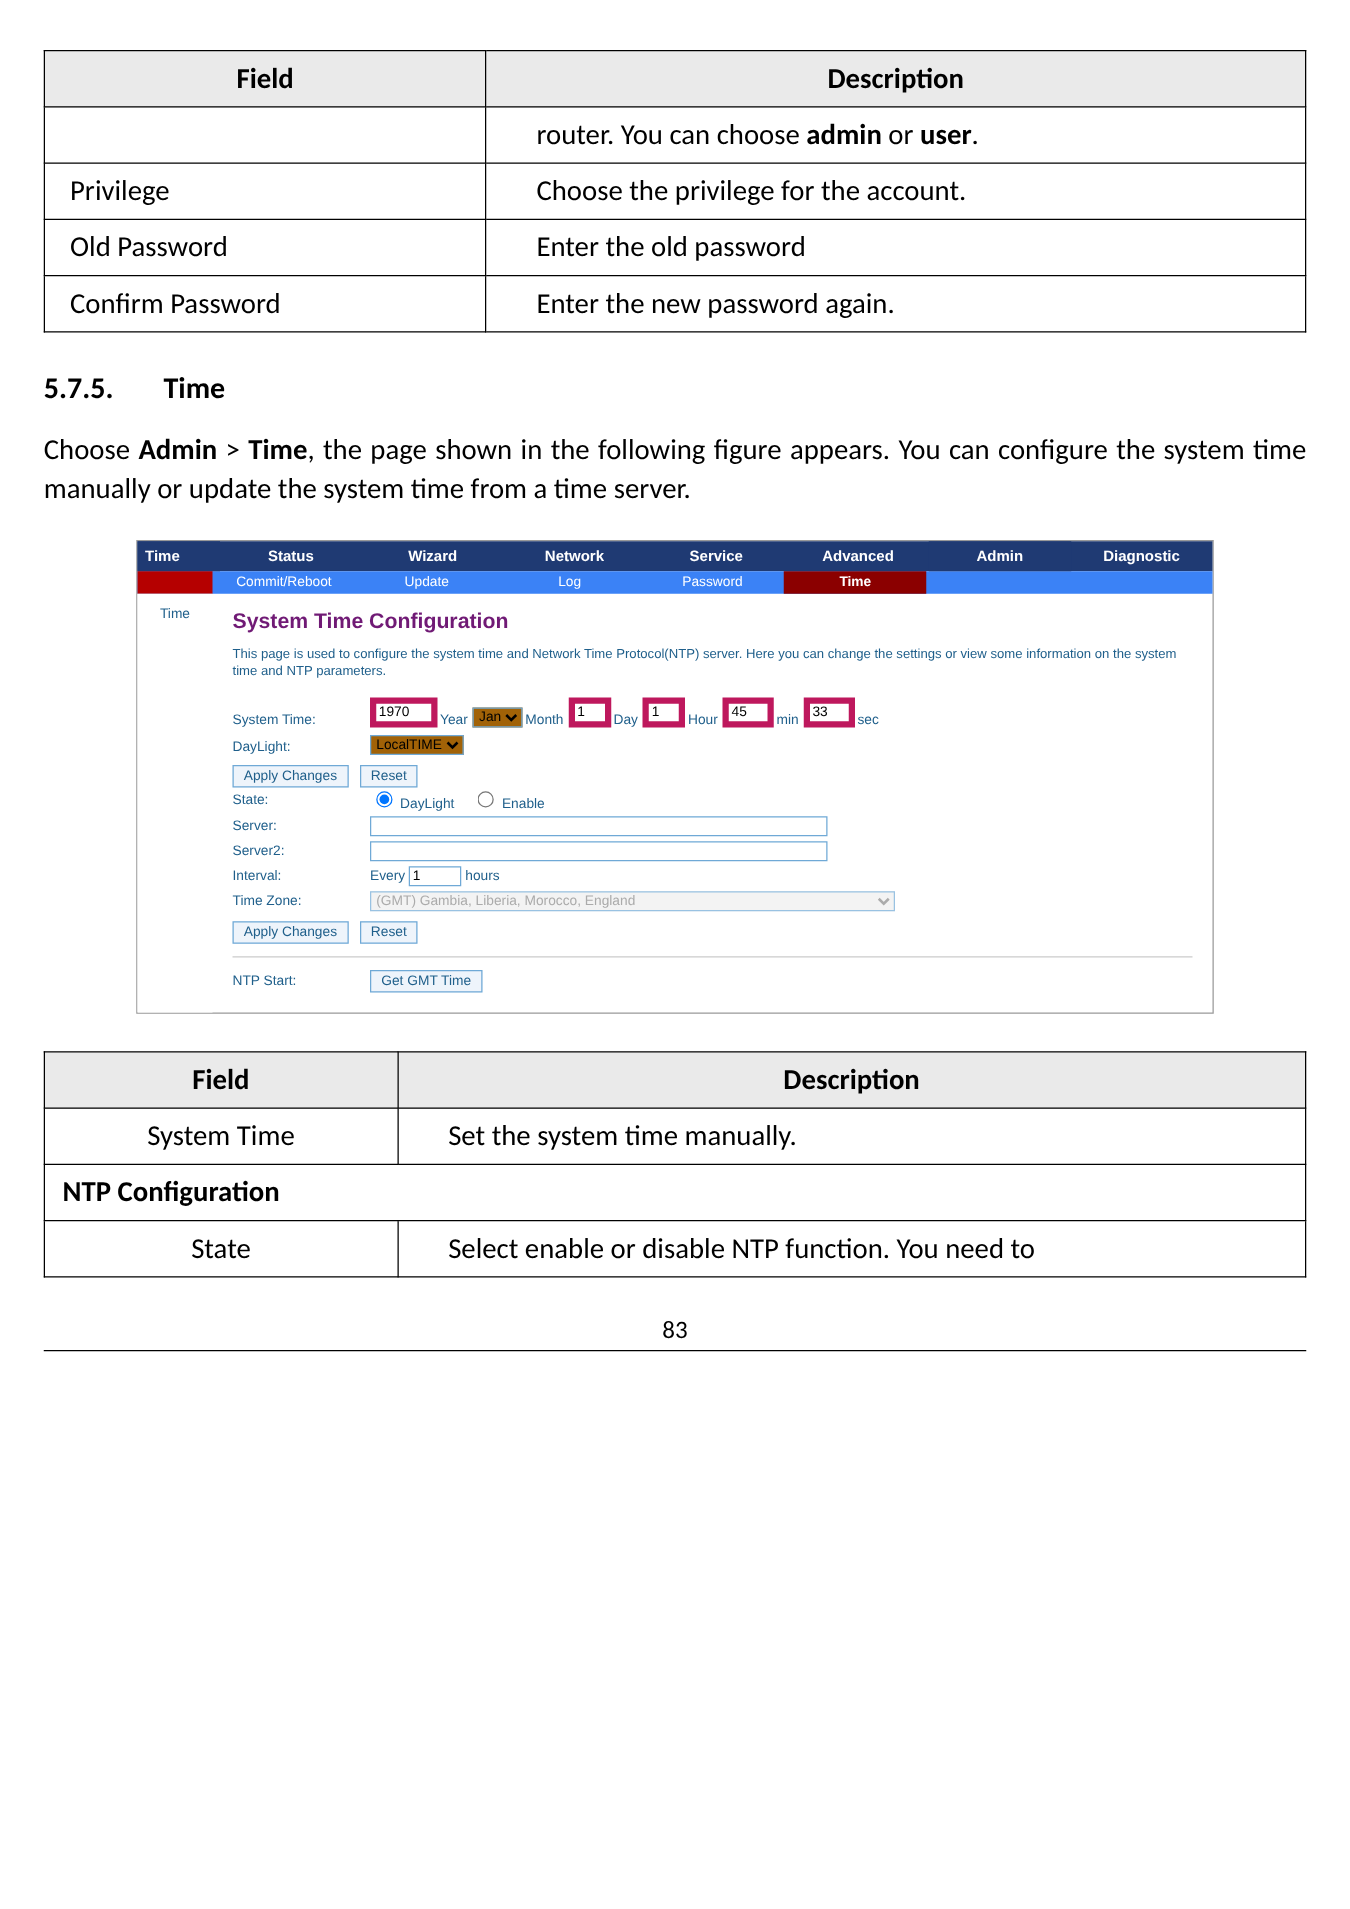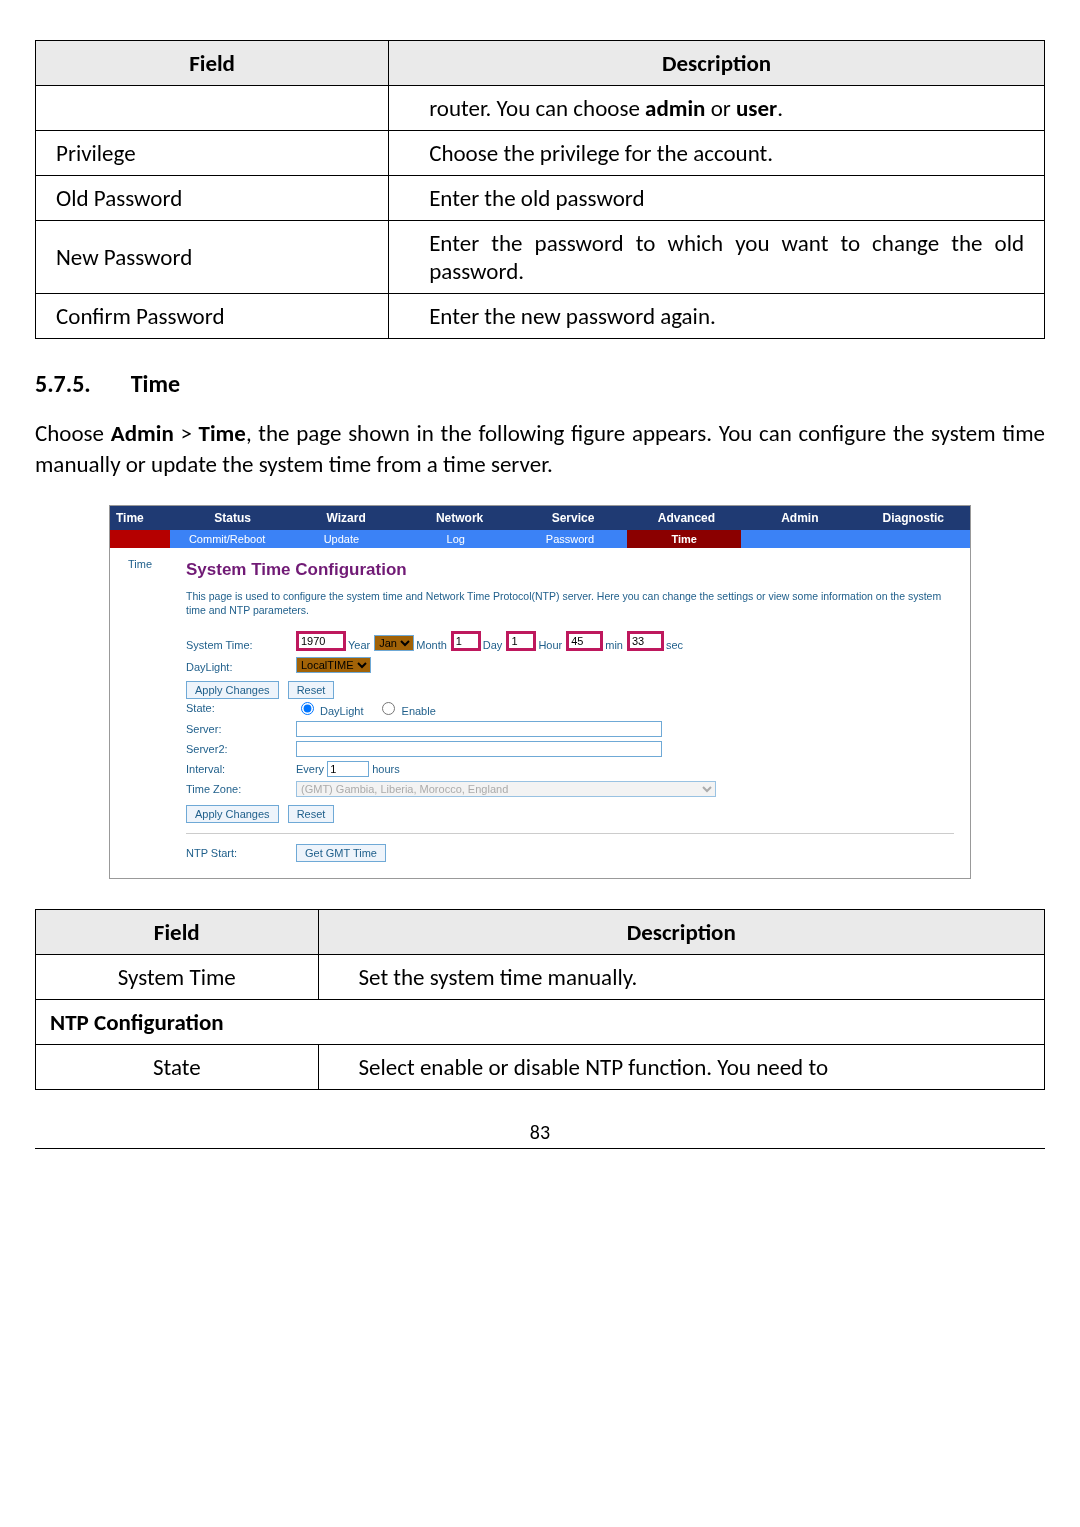--- a/index.html
+++ b/index.html
@@ -61,21 +61,21 @@
   .subtabs div { flex: 1; text-align: center; padding: 3px 0; font-size: 11px; }
   .subtabs .left-lbl { flex: 0 0 60px; background:#b50000;}
   .subtabs .active { background: #8b0000; font-weight: bold; }
   .router-body { display: flex; }
   .sidebar { width: 60px; background: #fff; color: #1f5f8b; padding-top: 10px; font-size: 11px; text-align: center;}
   .content { flex: 1; padding: 12px 16px; }
   .content h2 { color: #701a75; font-size: 17px; margin: 0 0 10px 0; font-weight: bold;}
   .hint { color: #1f5f8b; font-size: 10.5px; margin-bottom: 14px; line-height: 1.3;}
   .form-row { margin-bottom: 6px; display: flex; align-items: flex-end; color: #1f5f8b; font-size: 11px;}
   .form-row .lbl { width: 110px; }
-  .form-row input[type=text] { border: 3px solid #be185d; font-size: 11px; padding: 1px 2px; background:#fff;}
+  .form-row input[type=text] { border: 5px solid #be185d; font-size: 11px; padding: 1px 2px; background:#fff;}
   .form-row select { border: 1px solid #6fa9d6; font-size: 11px; background: #a16207; }
   .unitlbl { color: #1f5f8b; margin: 0 4px 0 2px; font-size: 11px;}
   .btn { border: 1px solid #6fa9d6; background: #eef4fb; padding: 2px 8px; font-size: 11px; color: #1f5f8b; margin-right: 6px;}
   .section-sub { color: #1f5f8b; font-weight: bold; margin: 18px 0 8px 0; font-size: 12px;}
   .ntp-row { display: flex; align-items: center; margin-bottom: 4px; color:#1f5f8b; font-size:11px;}
   .ntp-row .lbl { width: 110px; }
   .ntp-row input[type=text]{ border:1px solid #6fa9d6; width: 360px; font-size:11px; padding:1px 2px;}
   .ntp-row input.short { width: 36px; }
   .ntp-row select.tz { border:1px solid #6fa9d6; width: 420px; font-size:11px; background:#eee; color:#888;}
   .radio-lbl { margin-right: 14px; }
@@ -100,24 +100,20 @@
         <span>router. You can choose </span><span class="bold">admin</span><span> or </span><span class="bold">user</span><span>.</span>
       </td>
     </tr>
     <tr>
       <td style="padding-left:20px">Privilege</td>
       <td>Choose the privilege for the account.</td>
     </tr>
     <tr>
       <td style="padding-left:20px">Old Password</td>
       <td>Enter the old password</td>
-    </tr>
-    <tr>
-      <td style="padding-left:20px">New Password</td>
-      <td>Enter the password to which you want to change the old password.</td>
     </tr>
     <tr>
       <td style="padding-left:20px">Confirm Password</td>
       <td>Enter the new password again.</td>
     </tr>
   </tbody>
 </table>
 
 <div class="section-heading">
   <span class="num">5.7.5.</span><span>Time</span>

